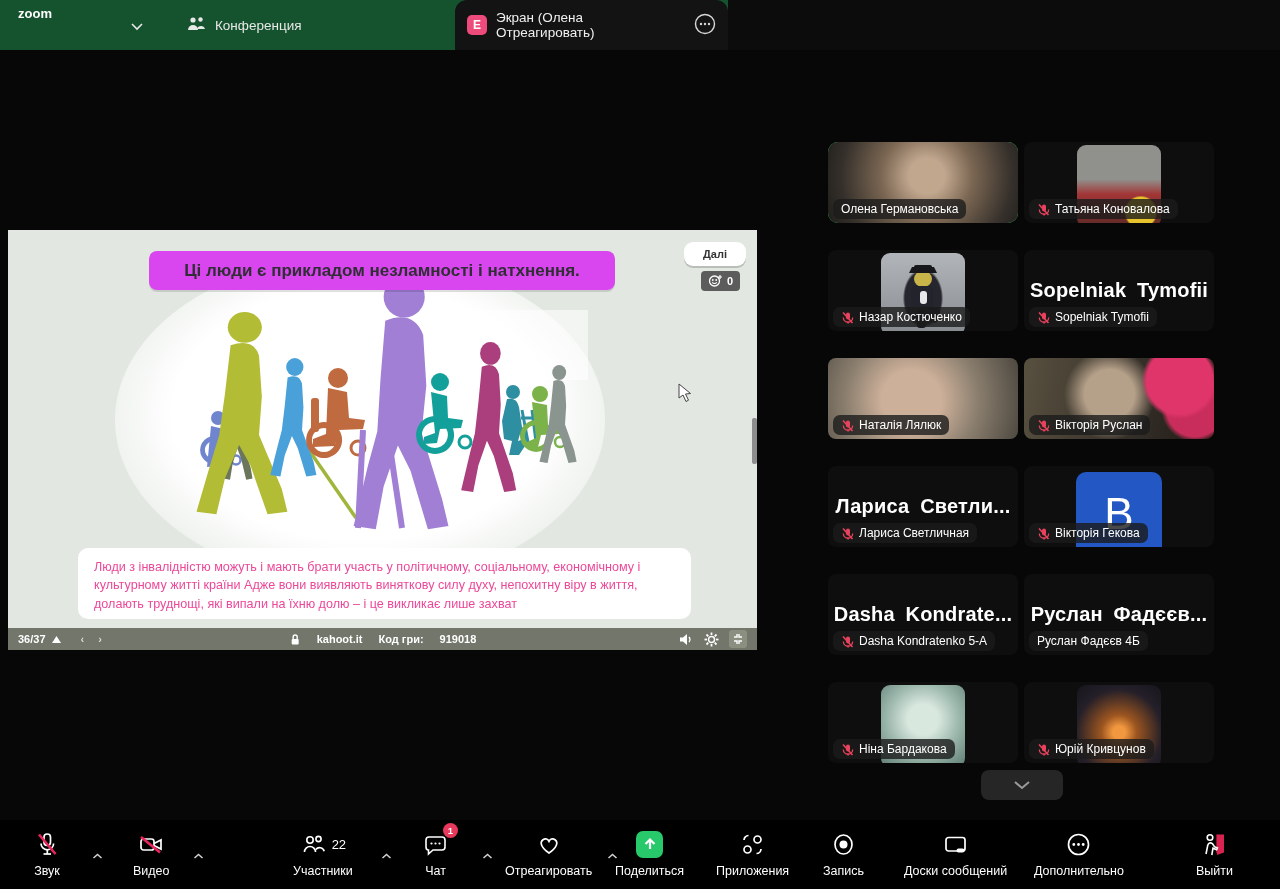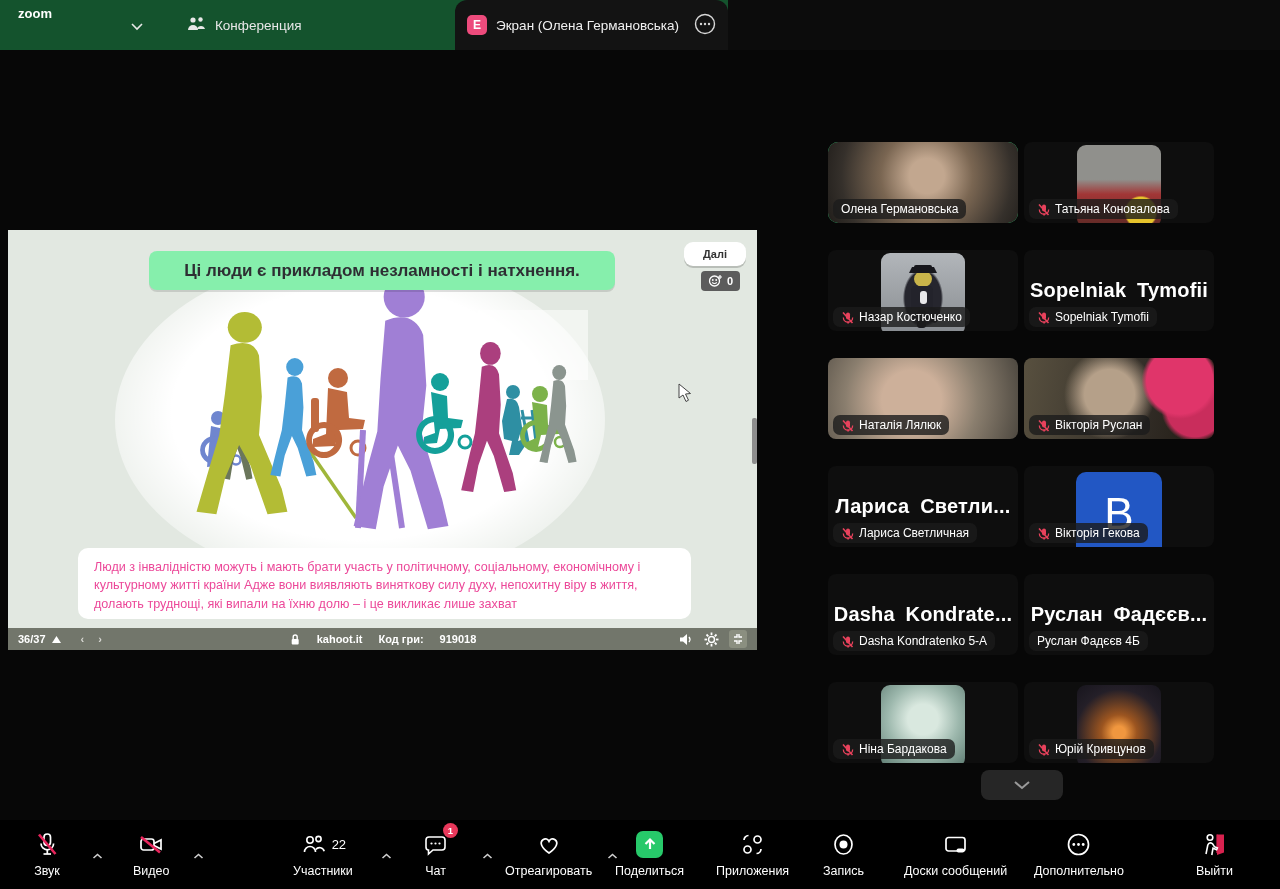--- a/index.html
+++ b/index.html
@@ -20,21 +20,21 @@
   .ebadge { width:20px; height:20px; border-radius:5px; background:#ed4b7c; color:#fff; font-size:12px; font-weight:700;
     display:flex; align-items:center; justify-content:center; }
   .tab-ellipsis { margin-left:auto; }
 
   
   .main { position:absolute; left:0; top:50px; width:1280px; height:770px; background:#070707; }
 
   
   .slide { position:absolute; left:8px; top:180px; width:749px; height:420px; background:#e2e8e1; overflow:hidden; }
   .slide-illustration { position:absolute; left:0; top:40px; width:750px; height:310px; }
-  .slide-title { position:absolute; left:141px; top:21px; width:466px; height:39px; background:#86efac; border-radius:8px;
+  .slide-title { position:absolute; left:141px; top:21px; width:466px; height:39px; background:#d946ef; border-radius:8px;
     box-shadow:0 2px 0 rgba(0,0,0,.12); display:flex; align-items:center; justify-content:center;
     font-size:17px; font-weight:700; color:#2e2e33; z-index:5; }
   .next-btn { position:absolute; right:11px; top:12px; width:62px; height:24px; background:#fff; border:0; border-radius:9px;
     box-shadow:0 2px 0 rgba(0,0,0,.18); font-size:11px; font-weight:700; color:#333; z-index:6; }
   .emoji-pill { position:absolute; right:17px; top:41px; height:20px; padding:0 7px; background:#5c5c5c; border-radius:4px;
     display:flex; align-items:center; gap:4px; color:#fff; font-size:11px; font-weight:700; z-index:6; }
   .slide-body { position:absolute; left:70px; top:318px; width:613px; height:71px; background:#fff; border-radius:10px;
     padding:10px 16px; font-size:12.6px; line-height:1.45; color:#ec4899; z-index:5; }
   .slide-footer { position:absolute; left:0; bottom:0; width:749px; height:22px; background:#72766b; color:#fff;
     display:flex; align-items:center; padding:0 10px; z-index:7; font-size:11px; font-weight:700; }
@@ -105,21 +105,21 @@
             <circle cx="7" cy="5" r="2.6" fill="#e8e8e8"></circle>
             <path d="M2,15 a5,5 0 0 1 10,0 z" fill="#e8e8e8"></path>
             <circle cx="14.5" cy="4.5" r="2.2" fill="#e8e8e8"></circle>
             <path d="M11,14 a4.2,4.2 0 0 1 8,0 z" fill="#e8e8e8"></path>
           </svg>
       </span>
       <span>Конференция</span>
     </div>
     <div class="tab-screen">
       <span class="ebadge">E</span>
-      <span>Экран (Олена Германовська)</span>
+      <span>Экран (Олена Отреагировать)</span>
       <span class="tab-ellipsis">
         <svg width="22" height="22">
             <circle cx="11" cy="11" r="9.5" fill="none" stroke="#d8d8d8" stroke-width="1.4"></circle>
             <circle cx="7" cy="11" r="1.2" fill="#d8d8d8"></circle>
             <circle cx="11" cy="11" r="1.2" fill="#d8d8d8"></circle>
             <circle cx="15" cy="11" r="1.2" fill="#d8d8d8"></circle>
           </svg>
       </span>
     </div>
   </div>

